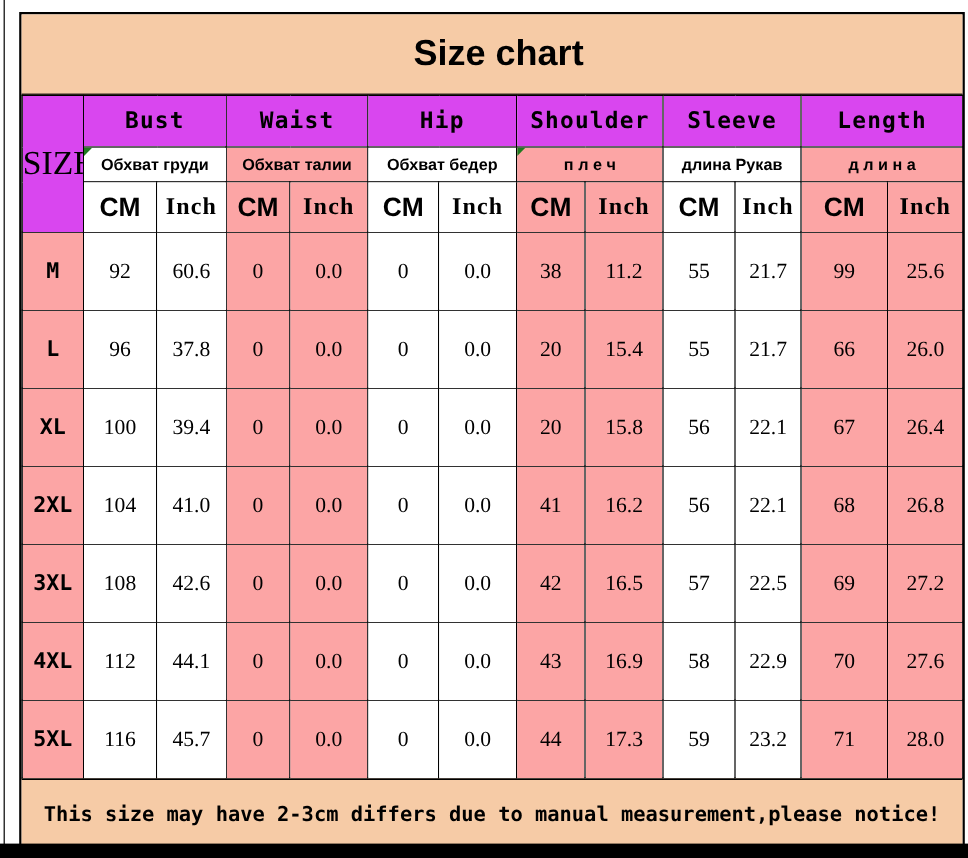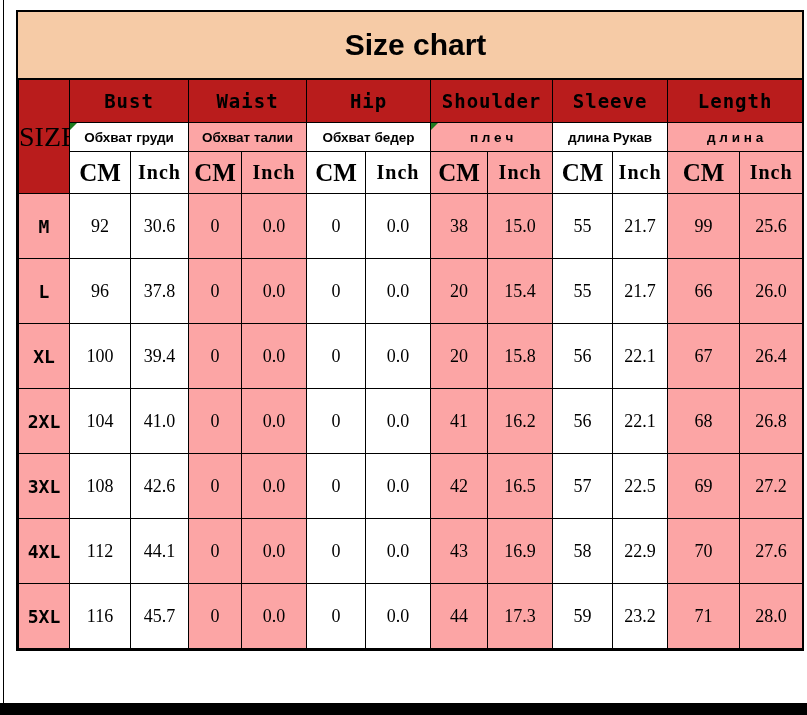--- a/index.html
+++ b/index.html
@@ -19,34 +19,34 @@
   }
   table{border-collapse:collapse;width:100%;table-layout:fixed;}
   td{
     border:1px solid #000;text-align:center;vertical-align:middle;
     padding:0;overflow:hidden;position:relative;
   }
   tr.r-group td{height:42px;}
   tr.r-sub td{height:28px;}
   tr.r-unit td{height:41px;}
   tr.r-data td{height:64px;}
-  .bg-green{background:#b91c1c;}
+  .bg-green{background:#d946ef;}
   .bg-gray{background:#fca5a5;}
   .bg-white{background:#ffffff;}
   .size-head{
     font-family:"Liberation Serif",serif;font-size:28px;letter-spacing:0px;
   }
   .group-label{
     font-family:"DejaVu Sans Mono",monospace;font-weight:bold;font-size:19px;letter-spacing:1px;
   }
   .sub-label{
     font-family:"Liberation Sans",sans-serif;font-weight:bold;font-size:13.5px;
   }
   .unit-cm{
-    font-family:Liberation Serif, serif;font-weight:bold;font-size:25px;
+    font-family:Liberation Sans, sans-serif;font-weight:bold;font-size:22px;
   }
   .unit-inch{
     font-family:"Liberation Serif",serif;font-weight:bold;font-size:20px;letter-spacing:1px;
   }
   .size-label{
     font-family:"DejaVu Sans Mono",monospace;font-weight:bold;font-size:18px;
   }
   .num{
     font-family:"Liberation Serif",serif;font-size:18px;
   }
@@ -133,27 +133,27 @@
       <td class="unit-inch bg-gray">Inch</td>
       <td class="unit-cm bg-white">CM</td>
       <td class="unit-inch bg-white">Inch</td>
       <td class="unit-cm bg-gray">CM</td>
       <td class="unit-inch bg-gray">Inch</td>
     </tr>
 
     <tr class="r-data">
       <td class="size-label bg-gray">M</td>
       <td class="num bg-white">92</td>
-      <td class="num bg-white">30.6</td>
+      <td class="num bg-white">60.6</td>
       <td class="num bg-gray">0</td>
       <td class="num bg-gray">0.0</td>
       <td class="num bg-white">0</td>
       <td class="num bg-white">0.0</td>
       <td class="num bg-gray">38</td>
-      <td class="num bg-gray">15.0</td>
+      <td class="num bg-gray">11.2</td>
       <td class="num bg-white">55</td>
       <td class="num bg-white">21.7</td>
       <td class="num bg-gray">99</td>
       <td class="num bg-gray">25.6</td>
     </tr>
 
     <tr class="r-data">
       <td class="size-label bg-gray">L</td>
       <td class="num bg-white">96</td>
       <td class="num bg-white">37.8</td>
@@ -244,15 +244,16 @@
       <td class="num bg-gray">44</td>
       <td class="num bg-gray">17.3</td>
       <td class="num bg-white">59</td>
       <td class="num bg-white">23.2</td>
       <td class="num bg-gray">71</td>
       <td class="num bg-gray">28.0</td>
     </tr>
   </tbody>
     </table>
 
+  <div class="notice-bar">This size may have 2-3cm differs due to manual measurement,please notice!</div>
 </div>
 
 <div class="bottom-strip"></div>
 
 </body></html>

